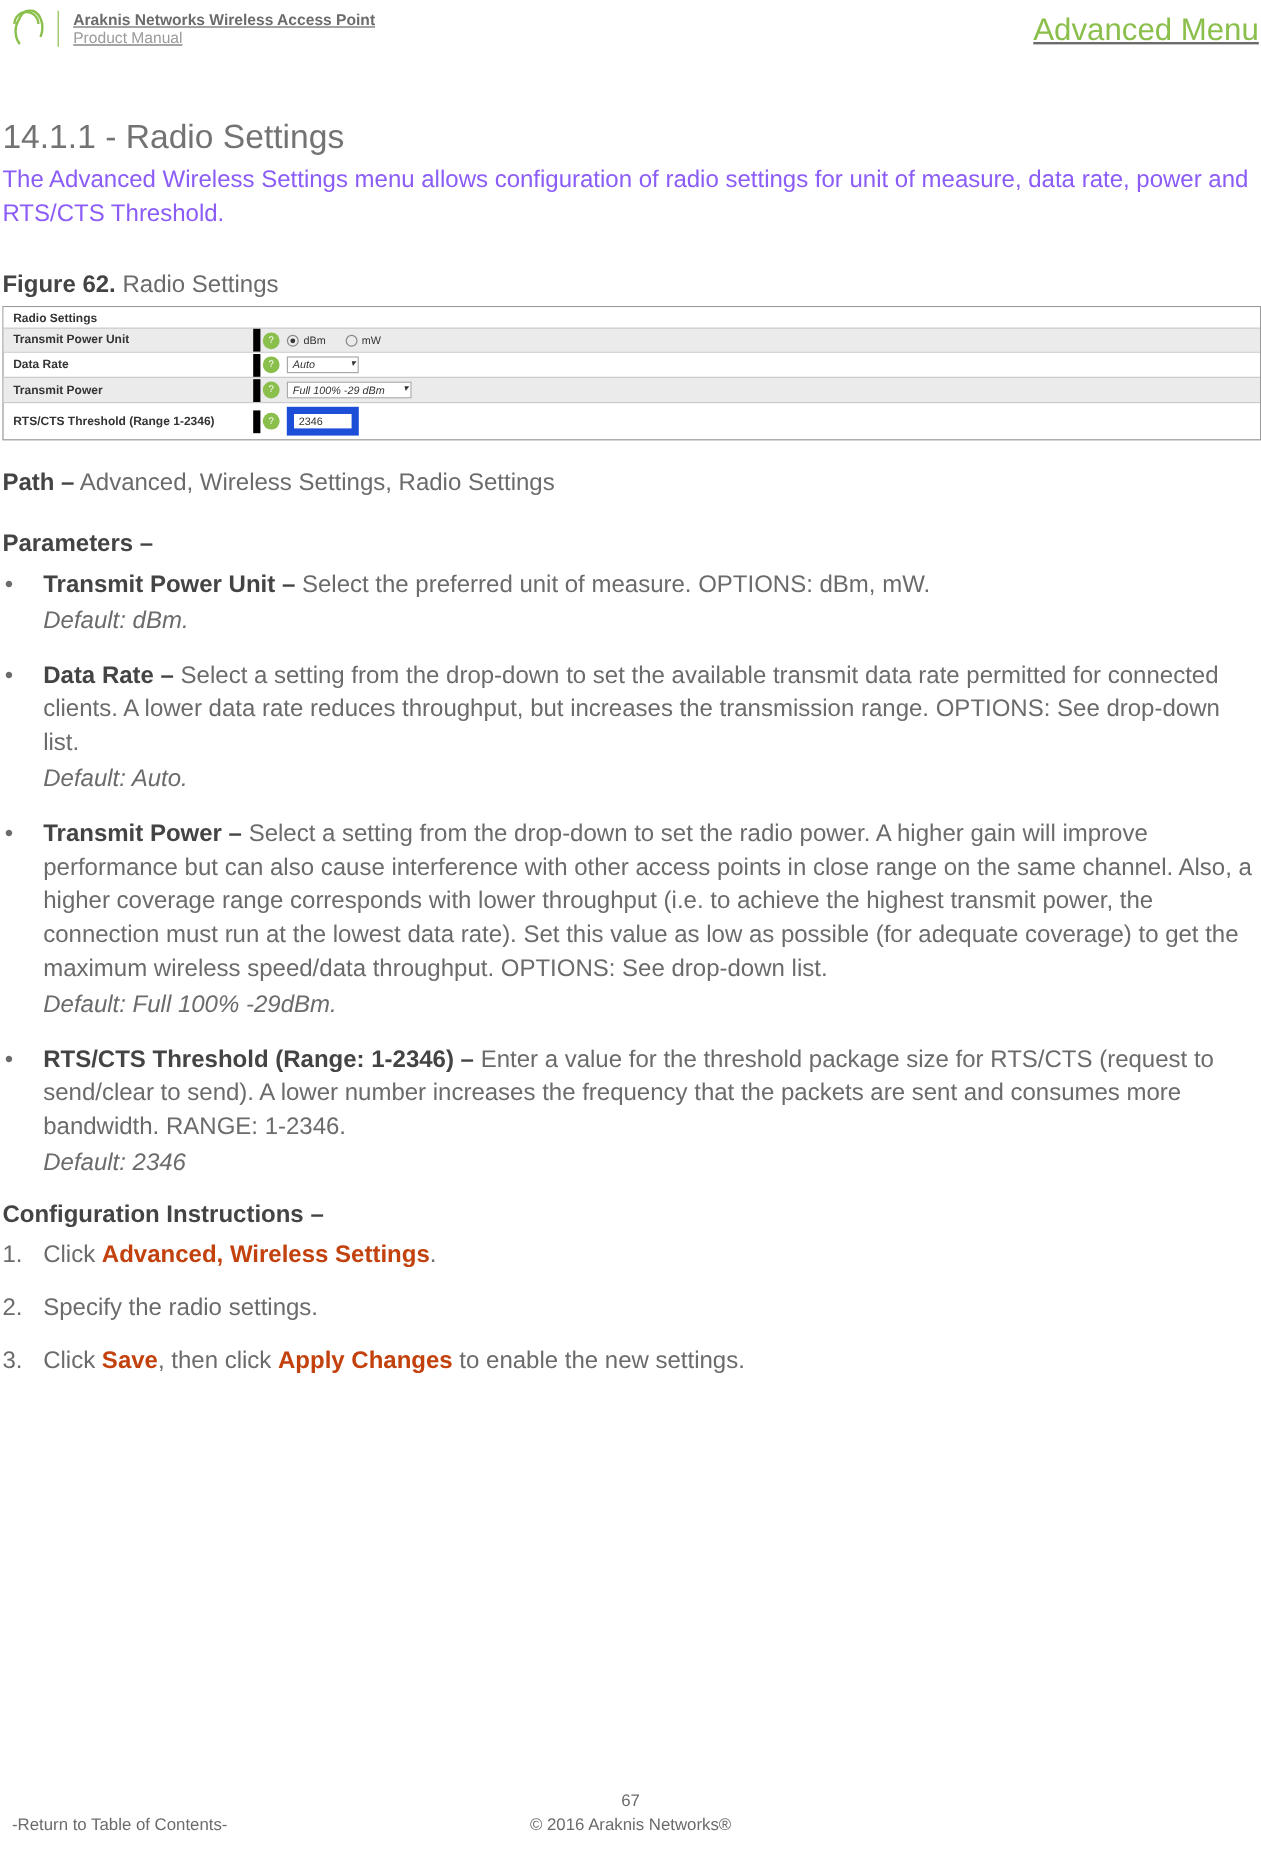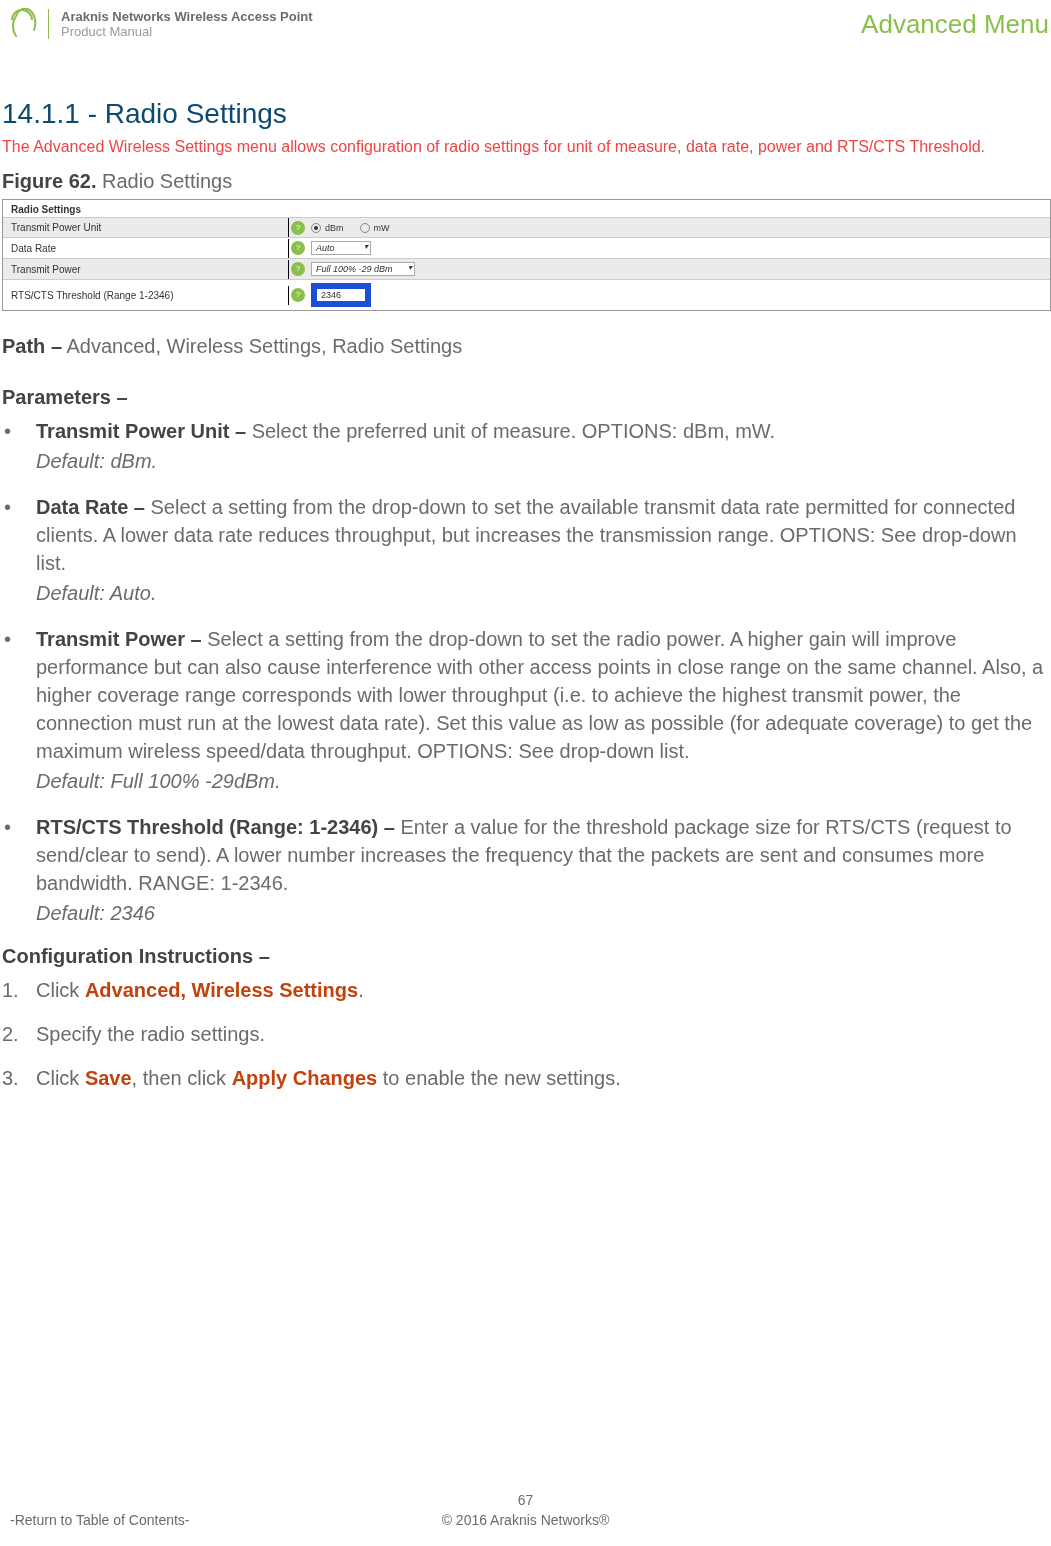--- a/index.html
+++ b/index.html
@@ -10,20 +10,21 @@
       height: 1546px;
       position: relative;
       color: #6b6b6b;
     }
     .header {
       display: flex;
       align-items: center;
       justify-content: space-between;
       padding: 8px 0 8px 0;
       border-bottom: none;
+      text-decoration: underline;
     }
     .header-left {
       display: flex;
       align-items: center;
     }
     .logo {
       width: 32px;
       height: 32px;
       margin: 0 10px 0 6px;
       color: #8bbf4c;
@@ -46,30 +47,30 @@
     .adv-menu {
       color: #8bbf4c;
       font-size: 26px;
       font-weight: 400;
       padding-right: 2px;
     }
     .content {
       padding: 50px 0 0 2px;
     }
     h1 {
-      color: #0c4a6e;
+      color: #737373;
       font-size: 28px;
       font-weight: 400;
       margin-bottom: 6px;
     }
     .intro {
-      font-size: 16px;
-      color: #ef4444;
+      font-size: 20px;
+      color: #8b5cf6;
       line-height: 1.4;
-      margin-bottom: 12px;
+      margin-bottom: 34px;
     }
     .figcap {
       font-size: 20px;
       color: #6b6b6b;
       margin-bottom: 6px;
     }
     .figcap b { color: #444; font-weight: 600; }
     .screenshot {
       border: 1px solid #999;
       width: 100%;
@@ -85,23 +86,24 @@
     }
     .ss-row {
       display: flex;
       align-items: center;
       border-top: 1px solid #ccc;
       font-size: 10px;
       color: #333;
     }
     .ss-row.alt { background: #ebebeb; }
     .ss-label {
-      width: 286px;
+      width: 214px;
       padding: 4px 8px;
-      border-right: 1px solid #000000;
+      border-right: 6px solid #000000;
+      font-weight: bold;
     }
     .ss-help {
       width: 14px;
       height: 14px;
       border-radius: 50%;
       background: #8bbf4c;
       color: #fff;
       font-size: 8px;
       text-align: center;
       line-height: 14px;

